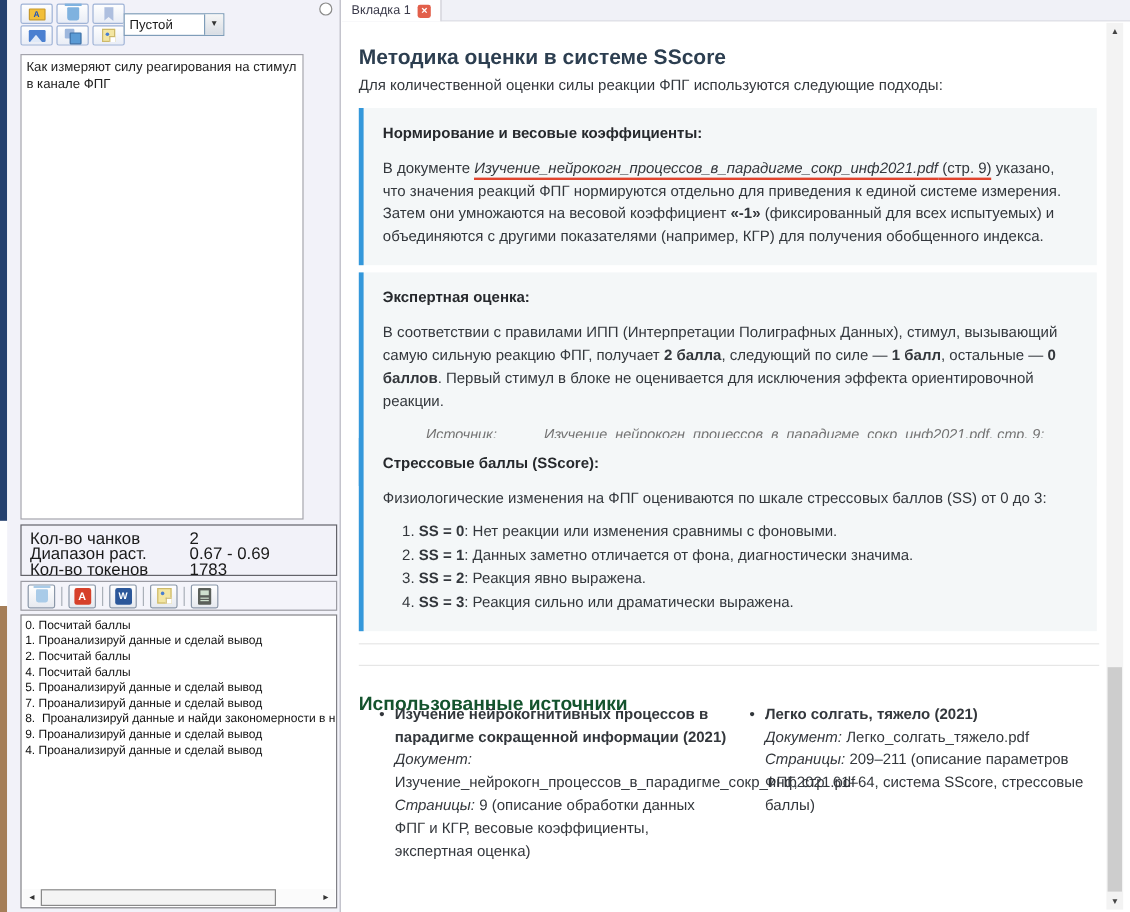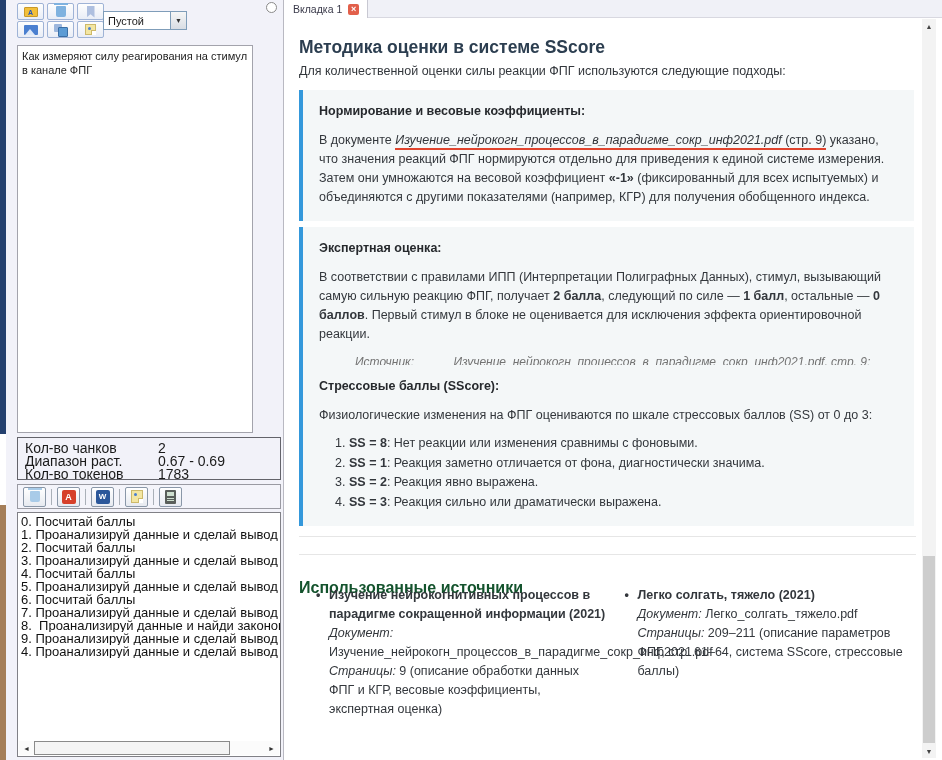--- a/index.html
+++ b/index.html
@@ -36,21 +36,21 @@
               background:#f4f4fa; border:1px solid #9a9aa2; display:flex;
               align-items:center; padding-left:5px; gap:3px; }
   .tb2-btn { width:23px; height:20px; border:1px solid #8a97a8;
              background:linear-gradient(#ffffff,#e7eaf0); border-radius:2px;
              display:flex; align-items:center; justify-content:center; }
   .tb2-sep { width:1px; height:16px; background:#aab0b8; margin:0 2px; }
   .list-box { position:absolute; left:11px; top:512px; width:264px; height:245px;
               background:#fff; border:1px solid #808086; }
   .task-list { position:absolute; left:0; top:0; right:0; bottom:16px; overflow:hidden;
                padding:2px 0 0 3px; }
-  .task-item { font-size:13px; line-height:13px; white-space:pre; overflow:hidden; color:#111; }
+  .task-item { font-size:10px; line-height:13px; white-space:pre; overflow:hidden; color:#111; }
   .hscroll { position:absolute; left:1px; right:1px; bottom:1px; height:14px;
              background:#fbfbfb; display:flex; align-items:stretch; }
   .hs-arrow { width:15px; display:flex; align-items:center; justify-content:center;
               font-size:7px; color:#333; }
   .hs-thumb { width:196px; background:#f4f4f4; border:1px solid #8a8a8a; }
   .hs-track { flex:1; }
 
   
   .ic { display:inline-block; position:relative; }
   .ic-folder { width:14px; height:10px; background:#f2bf3a; border:1px solid #c8992a;
@@ -199,24 +199,22 @@
       <span class="ic ic-report"></span>
     </div>
   </div>
 
   <div class="list-box">
     <div class="task-list">
 
     <div class="task-item">0. Посчитай баллы</div>
         <div class="task-item">1. Проанализируй данные и сделай вывод</div>
         <div class="task-item">2. Посчитай баллы</div>
-        <div class="task-item">3. Проанализируй данные и сделай вывод</div>
         <div class="task-item">4. Посчитай баллы</div>
         <div class="task-item">5. Проанализируй данные и сделай вывод</div>
-        <div class="task-item">6. Посчитай баллы</div>
         <div class="task-item">7. Проанализируй данные и сделай вывод</div>
         <div class="task-item">8.  Проанализируй данные и найди закономерности в них. (ПГ,ФП</div>
         <div class="task-item">9. Проанализируй данные и сделай вывод</div>
         <div class="task-item">4. Проанализируй данные и сделай вывод</div>
       </div>
     <div class="hscroll">
       <span class="hs-arrow">◄</span>
       <span class="hs-thumb"></span>
       <span class="hs-track"></span>
       <span class="hs-arrow">►</span>
@@ -246,22 +244,22 @@
     <div class="callout c2">
       <div class="callout-title">Экспертная оценка:</div>
       <div class="callout-body"><span>В соответствии с правилами ИПП (Интерпретации Полиграфных Данных), стимул, вызывающий самую сильную реакцию ФПГ, получает </span><span class="b">2 балла</span><span>, следующий по силе — </span><span class="b">1 балл</span><span>, остальные — </span><span class="b">0 баллов</span><span>. Первый стимул в блоке не оценивается для исключения эффекта ориентировочной реакции.</span></div>
       <div class="source-line"><span class="i gray">Источник: </span><span class="i redline gray">Изучение_нейрокогн_процессов_в_парадигме_сокр_инф2021.pdf, стр. 9; Легко_солгать_тяжело.pdf, стр. 211</span></div>
     </div>
 
     <div class="callout c3">
       <div class="callout-title">Стрессовые баллы (SScore):</div>
       <div class="callout-body"><span>Физиологические изменения на ФПГ оцениваются по шкале стрессовых баллов (SS) от 0 до 3:</span></div>
       <ol class="ss-list">
-        <li><span class="b">SS = 8</span><span>: Нет реакции или изменения сравнимы с фоновыми.</span></li>
-        <li><span class="b">SS = 1</span><span>: Реакция заметно отличается от фона, диагностически значима.</span></li>
+        <li><span class="b">SS = 0</span><span>: Нет реакции или изменения сравнимы с фоновыми.</span></li>
+        <li><span class="b">SS = 1</span><span>: Данных заметно отличается от фона, диагностически значима.</span></li>
         <li><span class="b">SS = 2</span><span>: Реакция явно выражена.</span></li>
         <li><span class="b">SS = 3</span><span>: Реакция сильно или драматически выражена.</span></li>
       </ol>
     </div>
 
     <div class="hr hr1"></div>
     <div class="hr hr2"></div>
 
     <div class="h2">Использованные источники</div>
 

